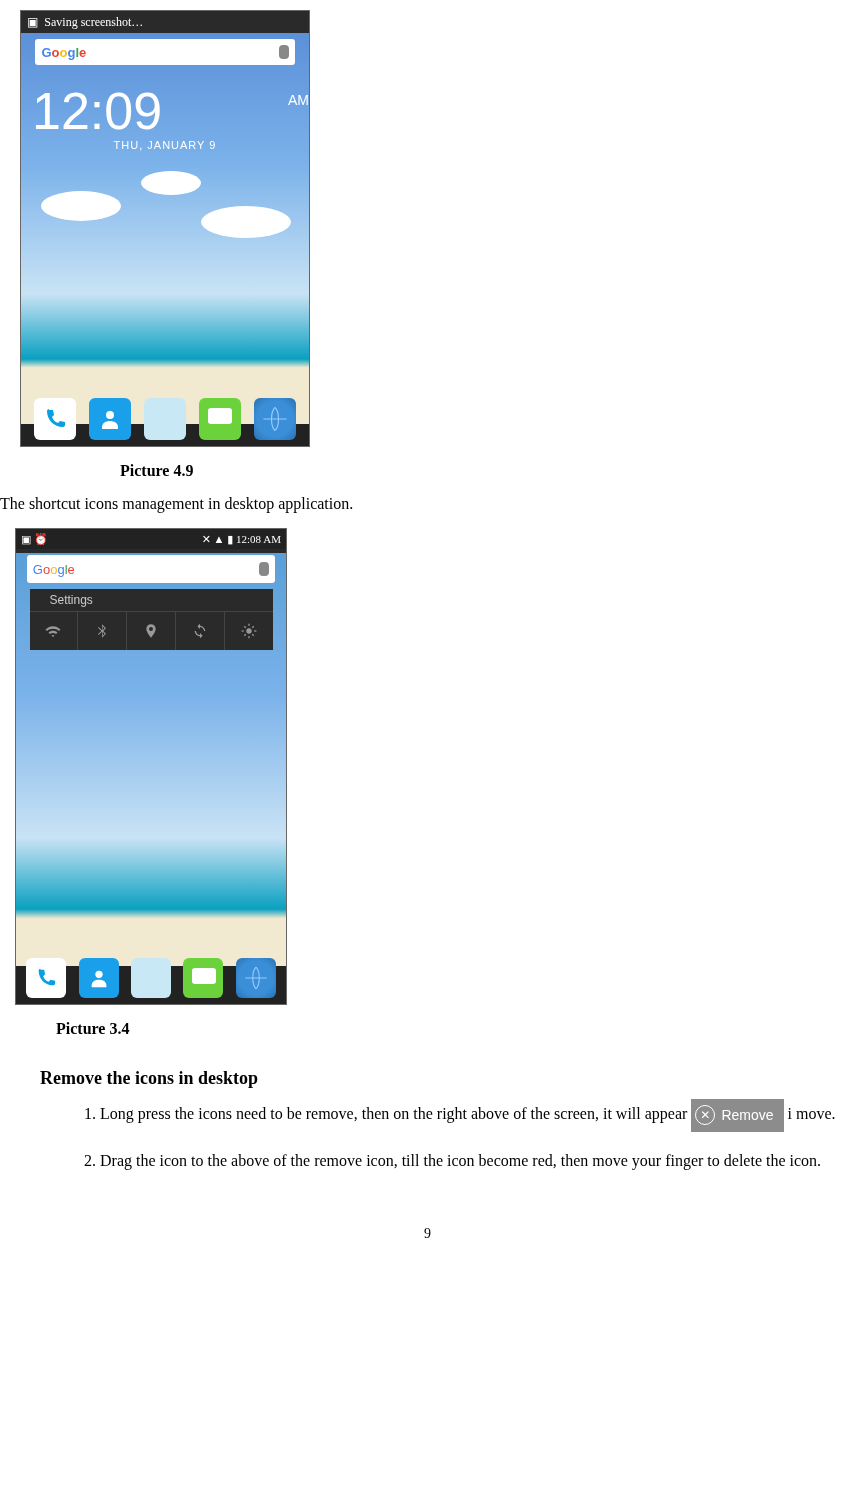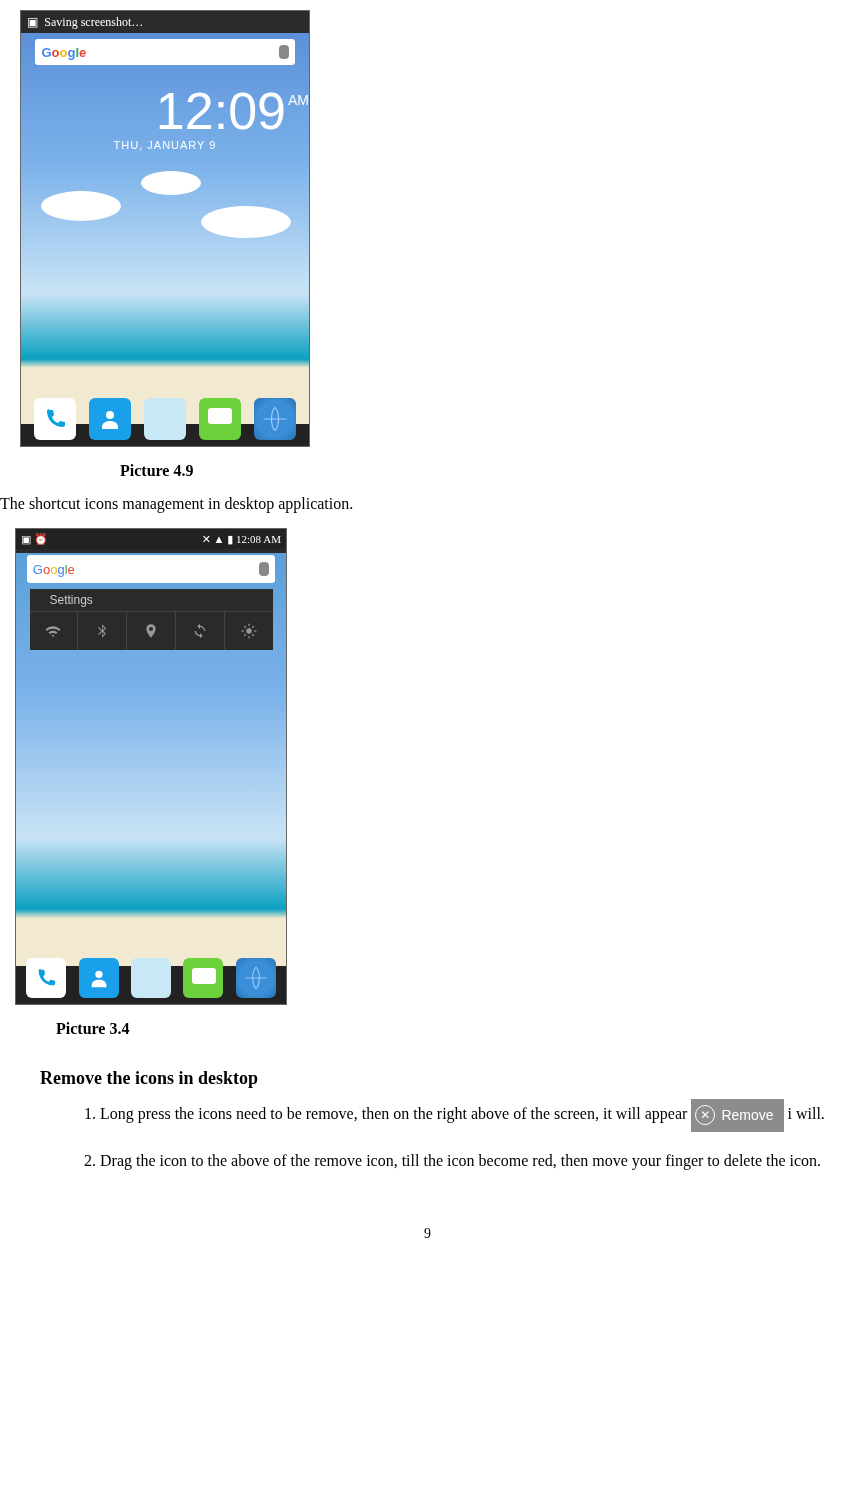--- a/index.html
+++ b/index.html
@@ -62,23 +62,24 @@
     margin-top: 20px;
     color: #fff;
     text-align: center;
     font-family: Arial, sans-serif;
   }
   .clockwidget .bigtime {
     font-size: 52px;
     font-weight: 200;
     line-height: 1;
     display: flex;
-    justify-content: flex-end;
+    justify-content: space-between;
     align-items: flex-start;
     gap: 2px;
+    margin-left: 11px;
   }
   .clockwidget .ampm {
     font-size: 14px;
     margin-top: 8px;
   }
   .clockwidget .dateline {
     font-size: 11px;
     letter-spacing: 1px;
     margin-top: 2px;
   }
@@ -353,20 +354,20 @@
 
   <div class="subheading">Remove the icons in desktop</div>
 
   <ol class="steps">
     <li>
       <span>Long press the icons need to be remove, then on the right above of the screen, it will appear </span>
       <span class="remove-chip">
         <span class="xcirc">✕</span>
         <span>Remove</span>
       </span>
-      <span> i will.</span>
+      <span> i move.</span>
     </li>
     <li>Drag the icon to the above of the remove icon, till the icon become red, then move your finger to delete the icon.</li>
   </ol>
 
   <div class="pagenum">9</div>
 
 </div>
 
 </body></html>

